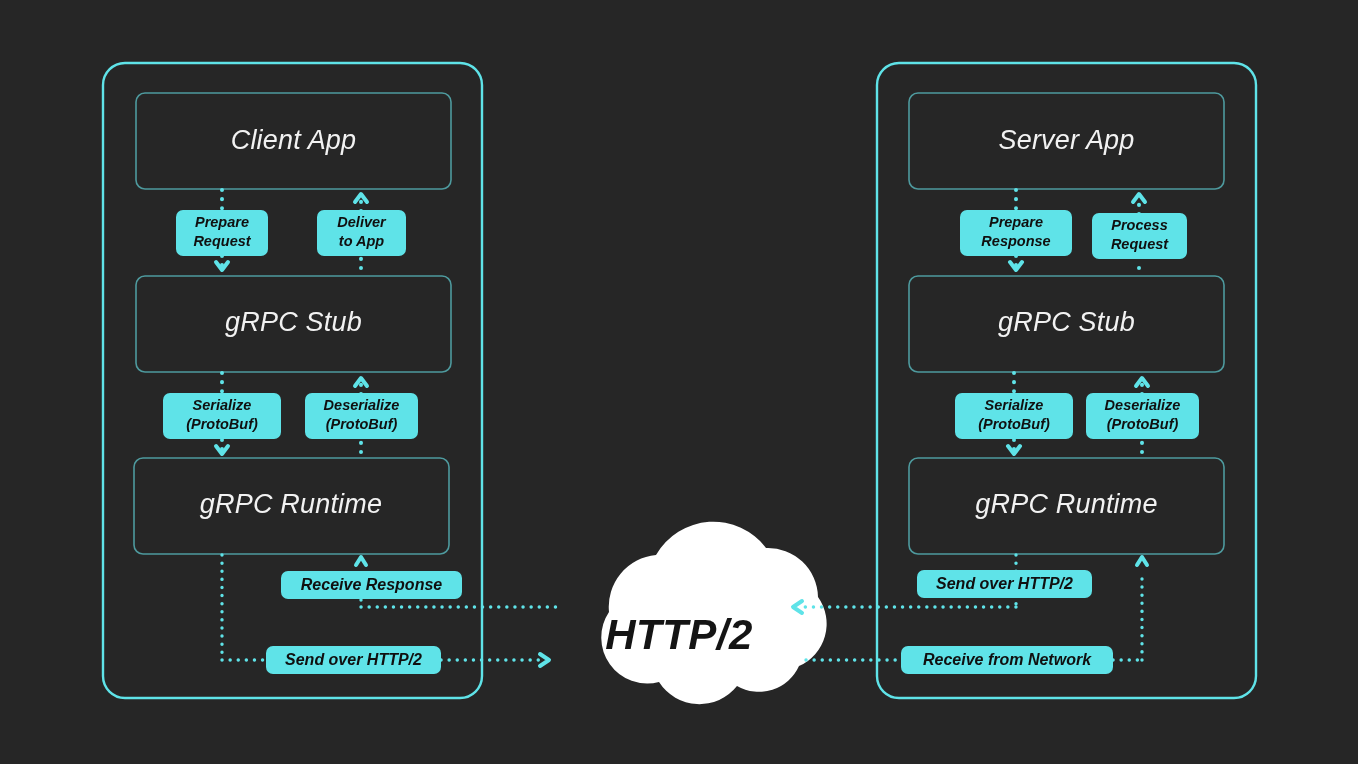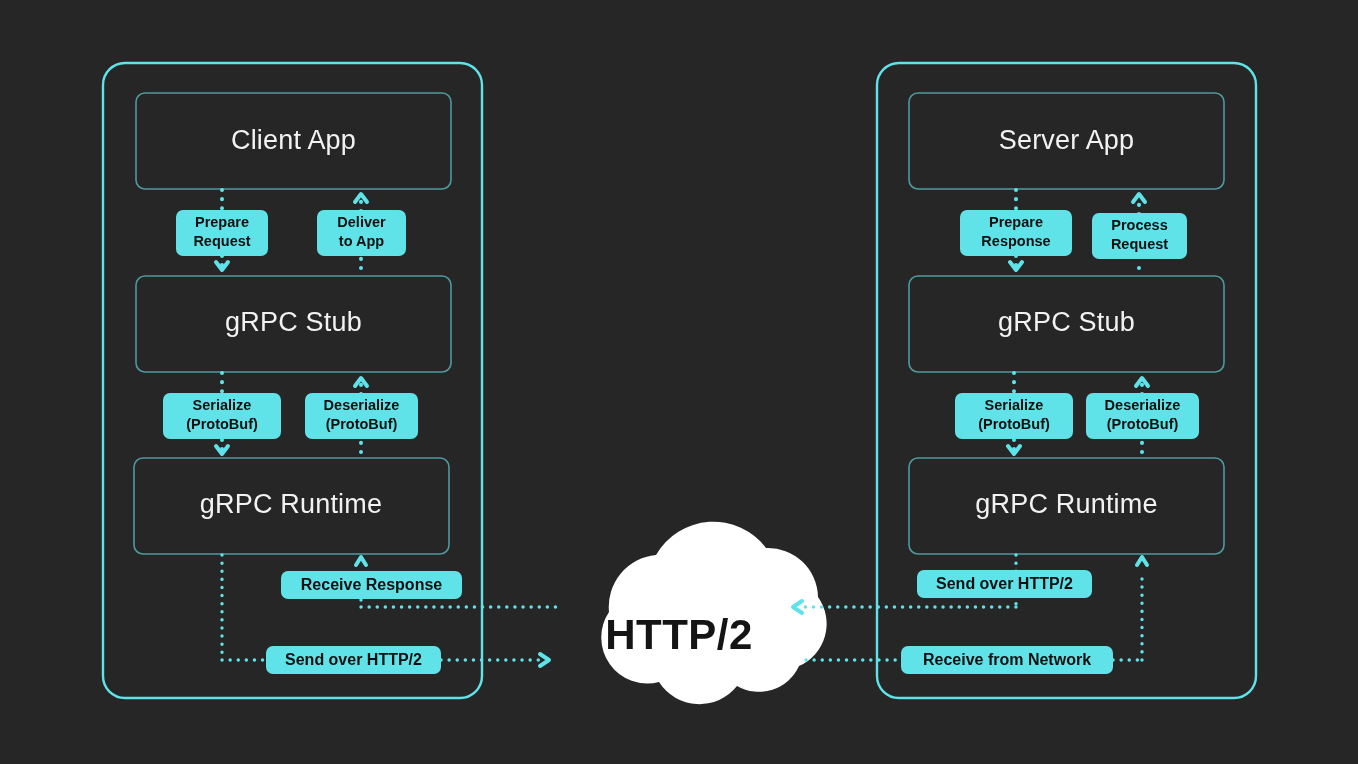--- a/index.html
+++ b/index.html
@@ -2,21 +2,21 @@
 <html><head>
 <meta charset="utf-8">
 <style>
   html,body{margin:0;padding:0;}
   body{
     width:1358px;height:764px;
     background:#262626;
     font-family:"Liberation Sans", sans-serif;
     overflow:hidden;
   }
-  #stage{position:relative;width:1358px;height:764px;}
+  #stage{position:relative;width:1358px;height:764px;font-style:italic;}
   svg#diagram{position:absolute;top:0;left:0;width:1358px;height:764px;display:block;}
   .panel-outline{fill:#262626;stroke:#5FE3E8;stroke-width:2.4;}
   .inner-box{fill:#262626;stroke:#4E9A9E;stroke-width:1.6;}
   .inner-label{fill:#F2F2F2;font-size:27px;font-family:"Liberation Sans",sans-serif;font-weight:400;text-anchor:middle;dominant-baseline:middle;letter-spacing:0.2px;}
   .chip{fill:#5FE3E8;}
   .chip-text{fill:#101010;font-size:14.5px;font-weight:bold;font-family:"Liberation Sans",sans-serif;text-anchor:middle;dominant-baseline:middle;}
   .chip-text.wide{font-size:16px;}
   .flow{stroke:#5FE3E8;stroke-width:4;stroke-linecap:round;stroke-dasharray:0.1 9;fill:none;}
   .flow-thin{stroke:#5FE3E8;stroke-width:3.4;stroke-linecap:round;stroke-dasharray:0.1 8;fill:none;}
   .arrowhead{stroke:#5FE3E8;stroke-width:4;stroke-linecap:round;stroke-linejoin:round;fill:none;}

